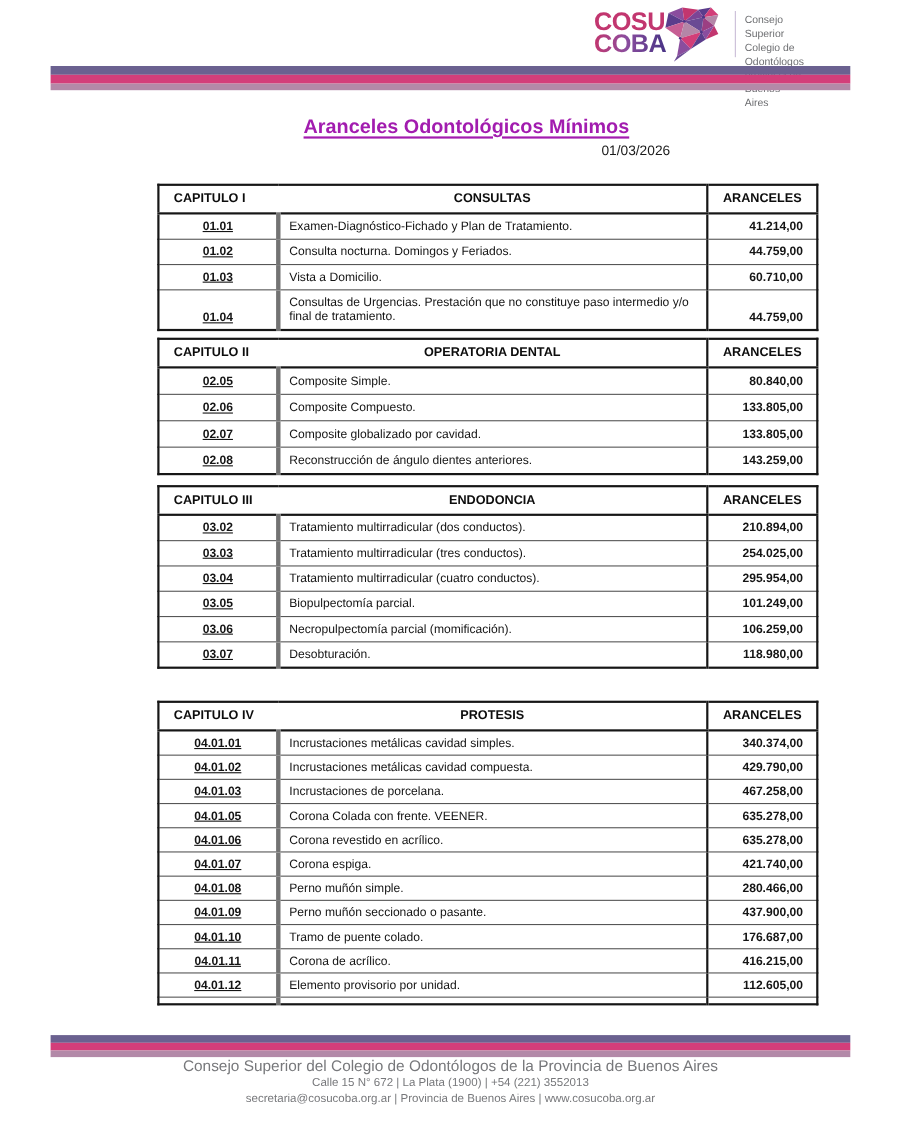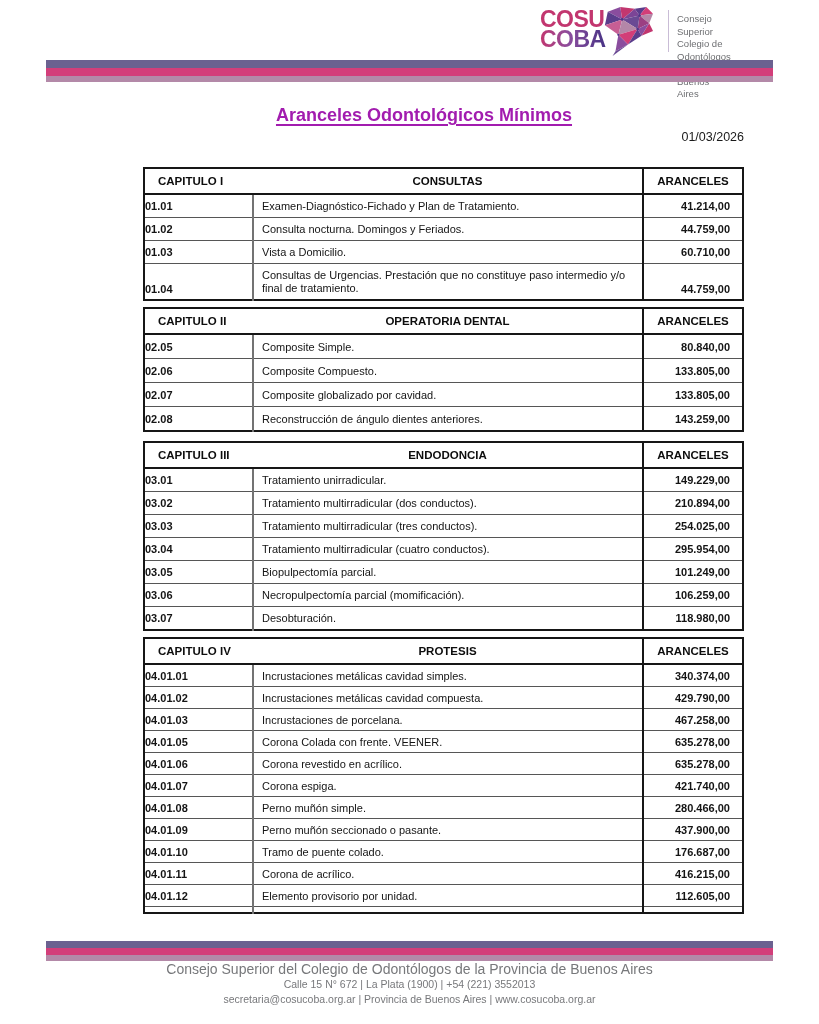--- a/index.html
+++ b/index.html
@@ -29,39 +29,39 @@
   .band-dark{height:8px;background:#6b6190;}
   .band-pink{height:8px;background:#d33e7a;}
   .band-mauve{height:6px;background:#b389a8;}
   .stripe-bottom .band-dark{height:7px;}
   .stripe-bottom .band-pink{height:7px;}
 
   
   .doc-title{position:absolute;top:93px;left:29px;width:790px;text-align:center;
     font-size:18px;font-weight:bold;color:#a21caf;
     text-decoration:underline;text-decoration-thickness:2px;text-underline-offset:3px;}
-  .doc-date{position:absolute;top:130px;left:444px;width:300px;text-align:right;
+  .doc-date{position:absolute;top:130px;left:428px;width:300px;text-align:center;
     font-size:12.5px;color:#1a1a1a;}
 
   
   table.fee-table{position:absolute;left:143px;width:601px;border-collapse:collapse;
     table-layout:fixed;border:2px solid #161616;background:#fff;padding-left:40px;}
   .t1{top:167px}.t2{top:307px}.t3{top:441px}.t4{top:637px}
   .fee-table th:first-child, .fee-table td:first-child{width:95px;}
   .fee-table th:last-child,  .fee-table td:last-child{width:98px;}
   .fee-table th{font-size:11.5px;font-weight:bold;height:24px;padding:0;
     border-bottom:2px solid #161616;color:#0d0d0d;}
   th.chapter{text-align:left;padding-left:13px;}
   th.category{text-align:center;}
   th.amount{text-align:center;border-left:2px solid #161616;}
   .fee-table td{font-size:11px;height:22px;padding:0;border-top:1px solid #565656;
     color:#141414;vertical-align:middle;}
   .t2 td{height:23px;}
   .t4 td{height:21px;}
-  td.code{font-weight:bold;border-right:2px solid #737373;}
+  td.code{text-align:center;font-weight:bold;border-right:4px solid #737373;text-decoration:underline;}
   td.desc{text-align:left;padding-left:8px;border-right:2px solid #161616;}
   td.amount{text-align:right;font-weight:bold;padding-right:12px;}
   tr.tall td{height:31px;}
   tr.tall td.code, tr.tall td.amount{vertical-align:bottom;padding-bottom:4px;}
   tr.tall td.desc{line-height:1.15;padding-top:1px;}
   .cut-bottom{border-bottom:none;}
   tr.cut td{height:5px;border-top:1px solid #565656;}
 
   
   .footer-text{position:absolute;left:0;top:961px;width:819px;text-align:center;
@@ -184,25 +184,20 @@
   <table class="fee-table t3">
       <thead>
         <tr>
           <th class="chapter">CAPITULO III</th>
           <th class="category">ENDODONCIA</th>
           <th class="amount">ARANCELES</th>
         </tr>
       </thead>
       <tbody>
         <tr>
-          <td class="code">03.01</td>
-          <td class="desc">Tratamiento unirradicular.</td>
-          <td class="amount">149.229,00</td>
-        </tr>
-        <tr>
           <td class="code">03.02</td>
           <td class="desc">Tratamiento multirradicular (dos conductos).</td>
           <td class="amount">210.894,00</td>
         </tr>
         <tr>
           <td class="code">03.03</td>
           <td class="desc">Tratamiento multirradicular (tres conductos).</td>
           <td class="amount">254.025,00</td>
         </tr>
         <tr>

